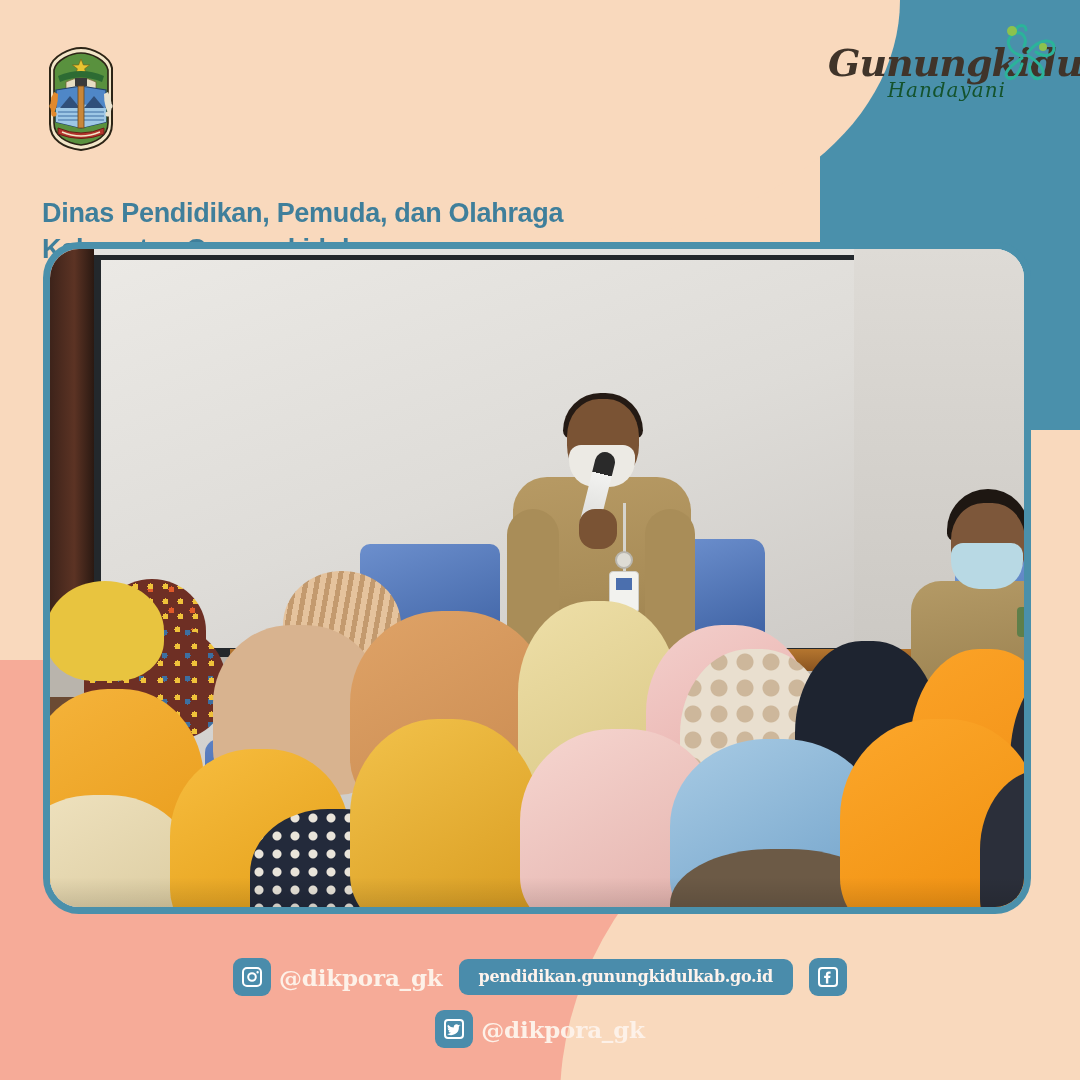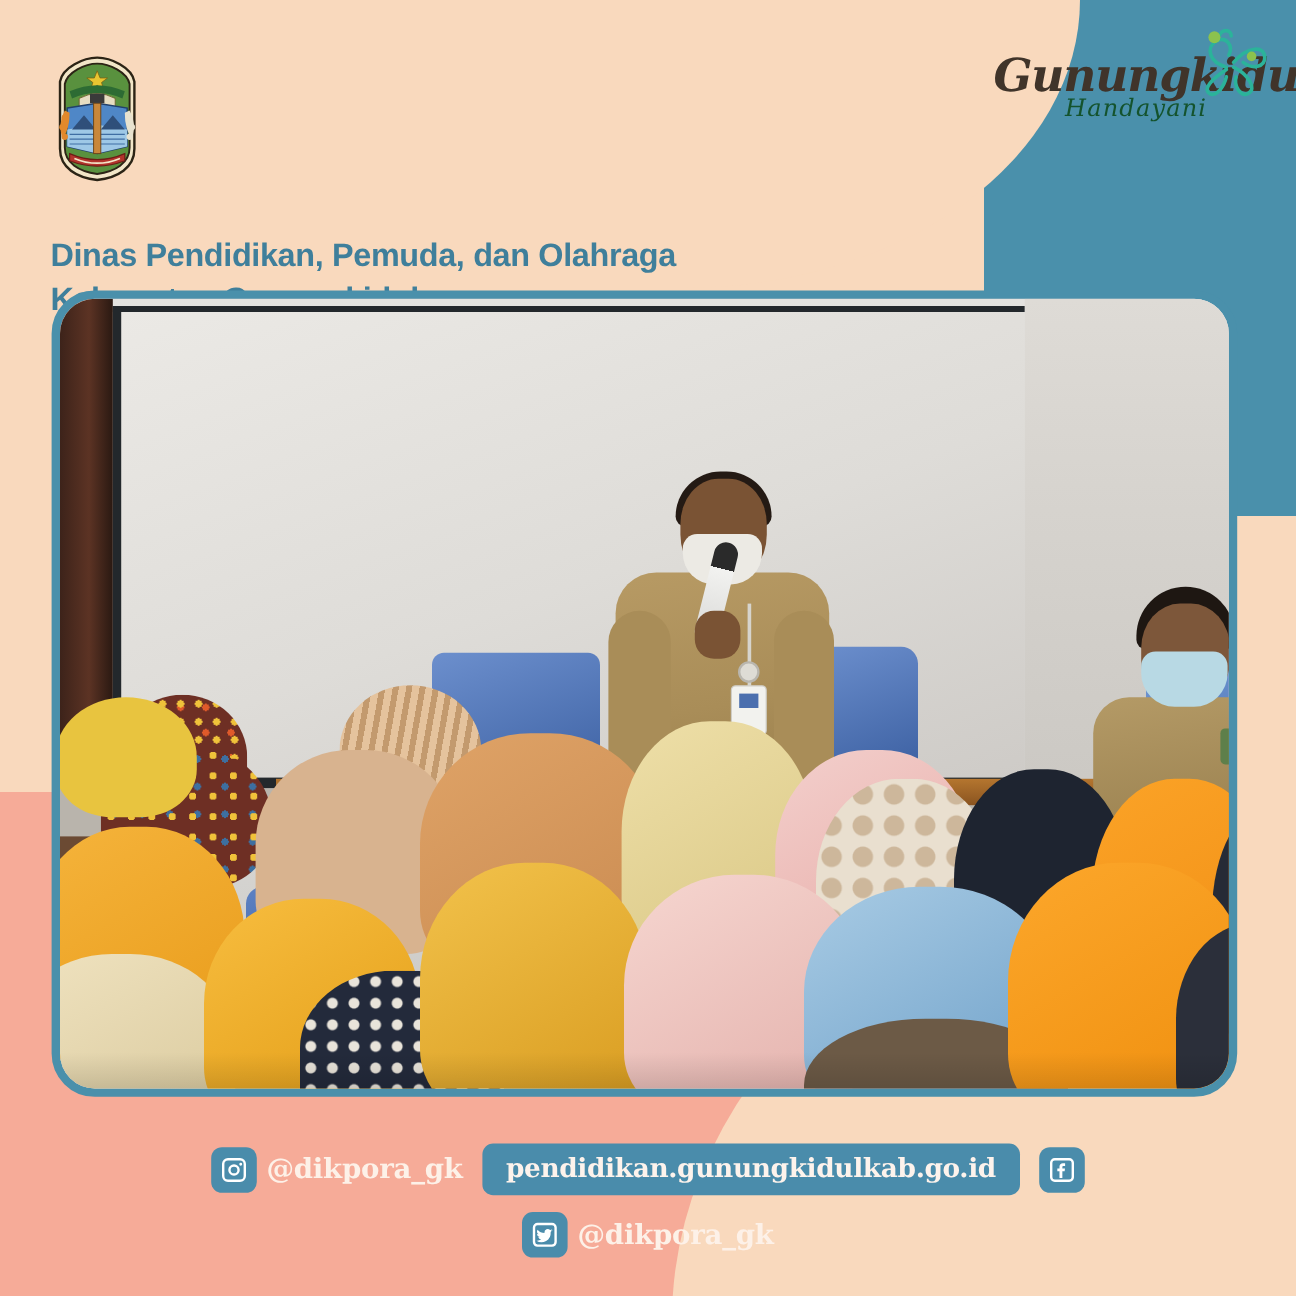--- a/index.html
+++ b/index.html
@@ -209,21 +209,21 @@
     display:flex; align-items:center; justify-content:center; flex:none;
   }
   .sm-icon svg { width:24px; height:24px; fill:#ffffff; }
   .sm-label {
     color:#fdf1e8; font-size:23px; font-weight:bold;
     font-family:"DejaVu Serif", serif; letter-spacing:-0.2px;
   }
   .sm-label.small { font-size:19px; }
   .url-pill {
     background:#4a8cab; color:#fdf3ec; border-radius:9px;
-    padding:8px 20px 9px; font-size:22px; font-weight:bold;
+    padding:8px 20px 9px; font-size:16px; font-weight:bold;
     font-family:"DejaVu Serif", serif; letter-spacing:-0.3px;
     white-space:nowrap;
   }
 </style>
 </head>
 <body>
 
 <div id="poster">
 
   <div class="bg-teal-right"></div>

